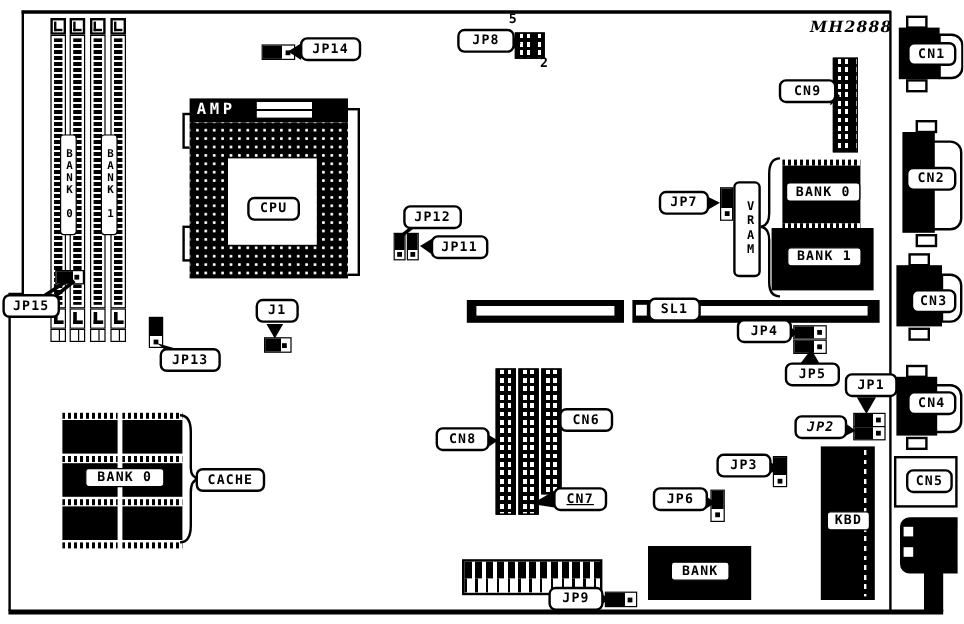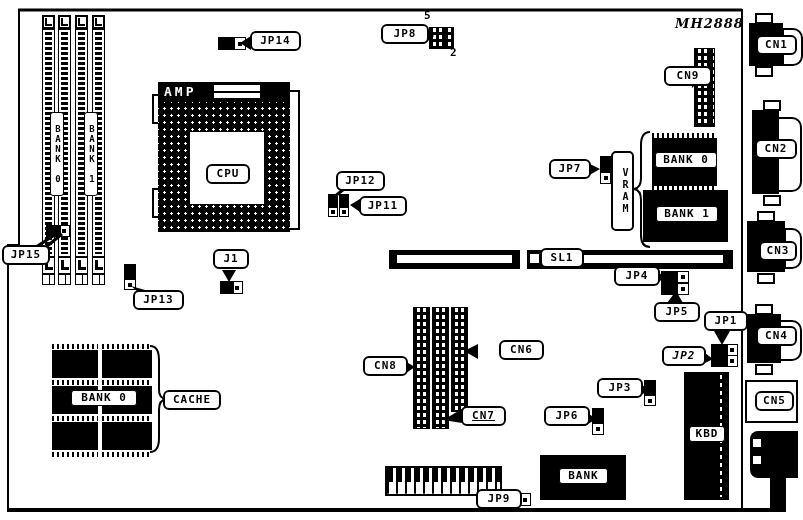--- a/index.html
+++ b/index.html
@@ -139,21 +139,21 @@
   <div class="jumper-h" style="left:218px;top:37px;width:26px;height:11px;"></div>
   <div class="callout" style="left:250px;top:31px;width:47px;">JP14</div>
   <div class="callout" style="left:381px;top:24px;width:44px;">JP8</div>
   <div class="pinheader" style="left:429px;top:27px;width:23px;height:20px;"></div>
   <div class="tinytext" style="left:424px;top:9px;">5</div>
   <div class="tinytext" style="left:450px;top:46px;">2</div>
 
   <div class="partnum" style="left:675px;top:16px;">MH2888</div>
 
   <div class="pinheader" style="left:694px;top:48px;width:19px;height:77px;"></div>
-  <div class="callout" style="left:664px;top:66px;width:44px;">CN9</div>
+  <div class="callout" style="left:649px;top:66px;width:44px;">CN9</div>
 
   <div class="tab" style="left:755px;top:13px;width:14px;height:7px;"></div>
   <div class="chip" style="left:749px;top:23px;width:34px;height:43px;"></div>
   <div class="shell" style="left:782px;top:28px;width:17px;height:34px;"></div>
   <div class="callout" style="left:756px;top:35px;width:37px;">CN1</div>
   <div class="tab" style="left:755px;top:66px;width:14px;height:7px;"></div>
 
   <div class="tab" style="left:763px;top:100px;width:14px;height:7px;"></div>
   <div class="chip" style="left:752px;top:110px;width:27px;height:84px;"></div>
   <div class="shell" style="left:777px;top:117px;width:21px;height:71px;"></div>
@@ -203,21 +203,21 @@
   <div class="callout" style="left:654px;top:302px;width:42px;">JP5</div>
   <div class="callout" style="left:704px;top:311px;width:40px;">JP1</div>
   <div class="jumper-h" style="left:711px;top:344px;width:25px;height:10px;"></div>
   <div class="jumper-h" style="left:711px;top:355px;width:25px;height:10px;"></div>
   <div class="callout" style="left:662px;top:346px;width:40px;font-style:italic;">JP2</div>
 
   <div class="pinheader" style="left:413px;top:307px;width:15px;height:120px;"></div>
   <div class="pinheader" style="left:432px;top:307px;width:15px;height:120px;"></div>
   <div class="pinheader" style="left:451px;top:307px;width:15px;height:103px;"></div>
   <div class="callout" style="left:363px;top:356px;width:41px;">CN8</div>
-  <div class="callout" style="left:499px;top:340px;width:41px;">CN6</div>
+  <div class="callout" style="left:466px;top:340px;width:41px;">CN6</div>
   <div class="callout" style="left:461px;top:406px;width:41px;text-decoration:underline;">CN7</div>
 
   <div class="dashrow" style="left:52px;top:344px;width:46px;"></div>
   <div class="dashrow" style="left:102px;top:344px;width:50px;"></div>
   <div class="chip" style="left:52px;top:350px;width:46px;height:28px;"></div>
   <div class="chip" style="left:102px;top:350px;width:50px;height:28px;"></div>
   <div class="dashrow" style="left:52px;top:380px;width:46px;"></div>
   <div class="dashrow" style="left:102px;top:380px;width:50px;"></div>
   <div class="chip" style="left:52px;top:386px;width:46px;height:28px;"></div>
   <div class="chip" style="left:102px;top:386px;width:50px;height:28px;"></div>
@@ -236,21 +236,21 @@
   <div class="jumper-v" style="left:592px;top:408px;width:10px;height:25px;"></div>
 
   <div class="chip" style="left:540px;top:455px;width:86px;height:45px;"></div>
   <div class="chiplabel" style="left:559px;top:468px;width:47px;">BANK</div>
 
   <div class="chip" style="left:684px;top:372px;width:45px;height:128px;"></div>
   <div class="vdash" style="left:720px;top:375px;height:122px;"></div>
   <div class="chiplabel" style="left:689px;top:426px;width:34px;">KBD</div>
 
   <div class="power" style="left:385px;top:466px;width:113px;height:26px;"></div>
-  <div class="callout" style="left:457px;top:489px;width:42px;margin-left:19px;">JP9</div>
+  <div class="callout" style="left:457px;top:489px;width:42px;">JP9</div>
   <div class="jumper-h" style="left:504px;top:493px;width:25px;height:11px;"></div>
 
   <div class="callout" style="left:213px;top:249px;width:32px;">J1</div>
   <div class="jumper-h" style="left:220px;top:281px;width:21px;height:11px;"></div>
   <div class="jumper-v" style="left:124px;top:264px;width:10px;height:24px;"></div>
   <div class="callout" style="left:133px;top:290px;width:47px;">JP13</div>
   <div class="jumper-v" style="left:328px;top:194px;width:8px;height:21px;"></div>
   <div class="jumper-v" style="left:339px;top:194px;width:8px;height:21px;"></div>
   <div class="callout" style="left:336px;top:171px;width:45px;">JP12</div>
   <div class="callout" style="left:359px;top:196px;width:44px;">JP11</div>

